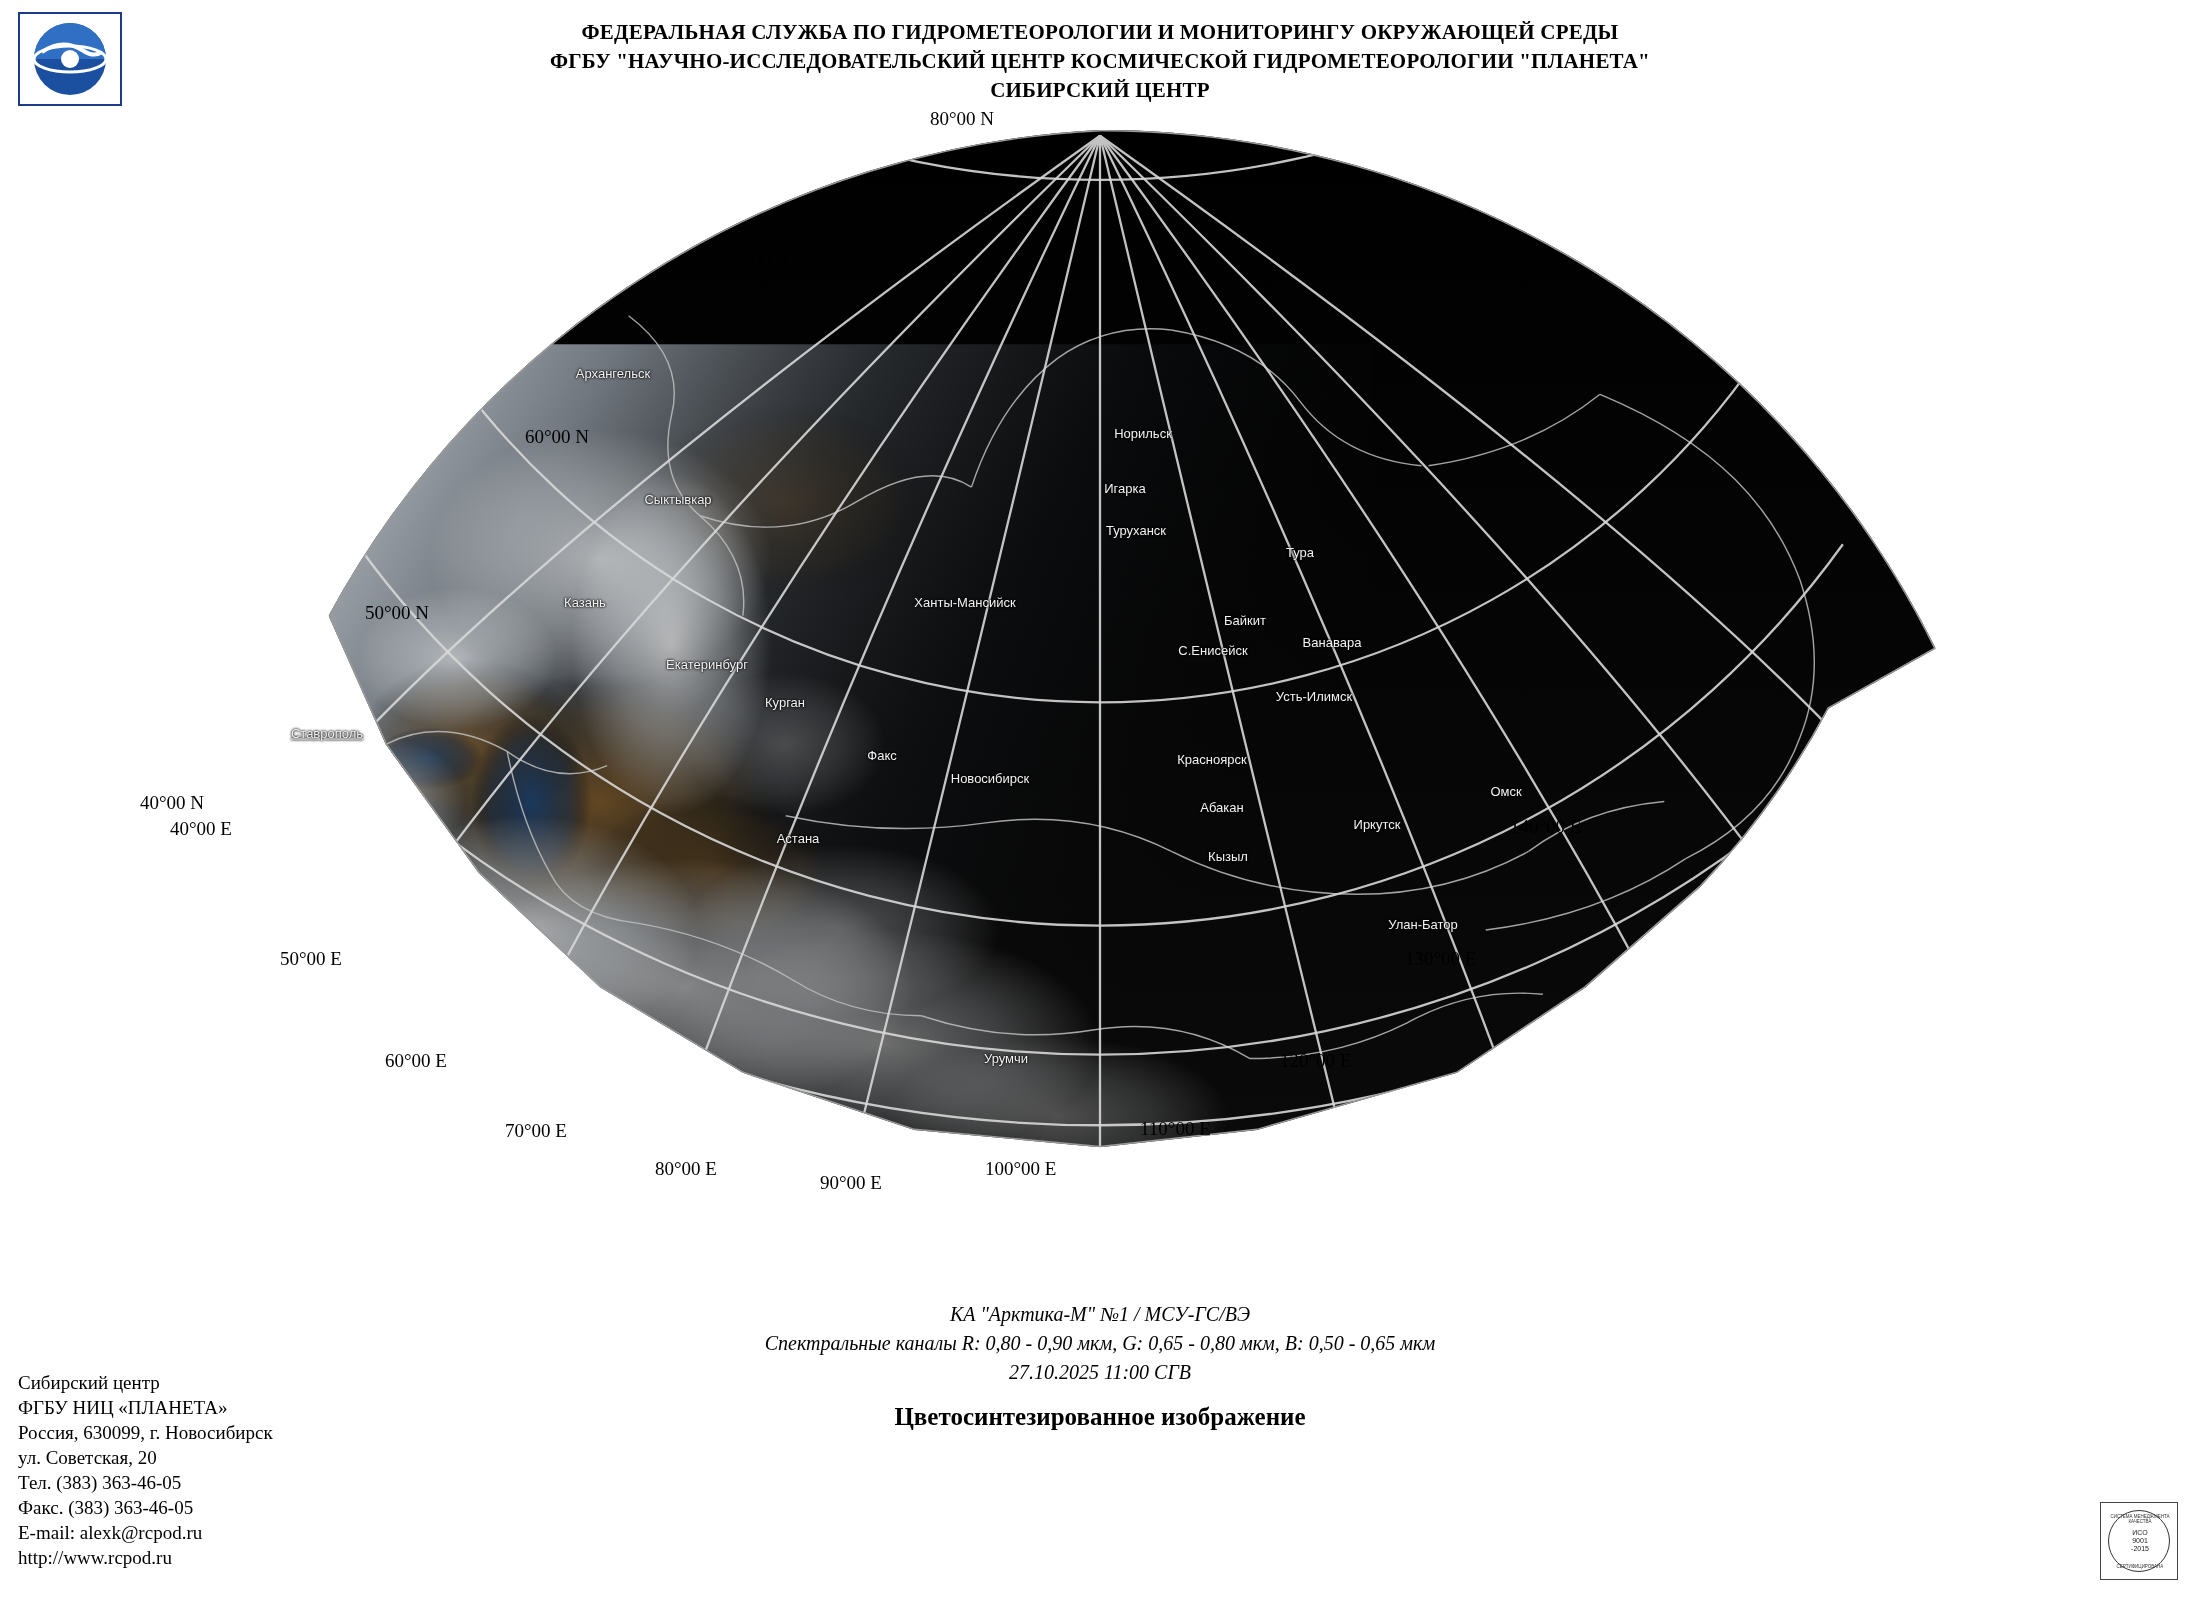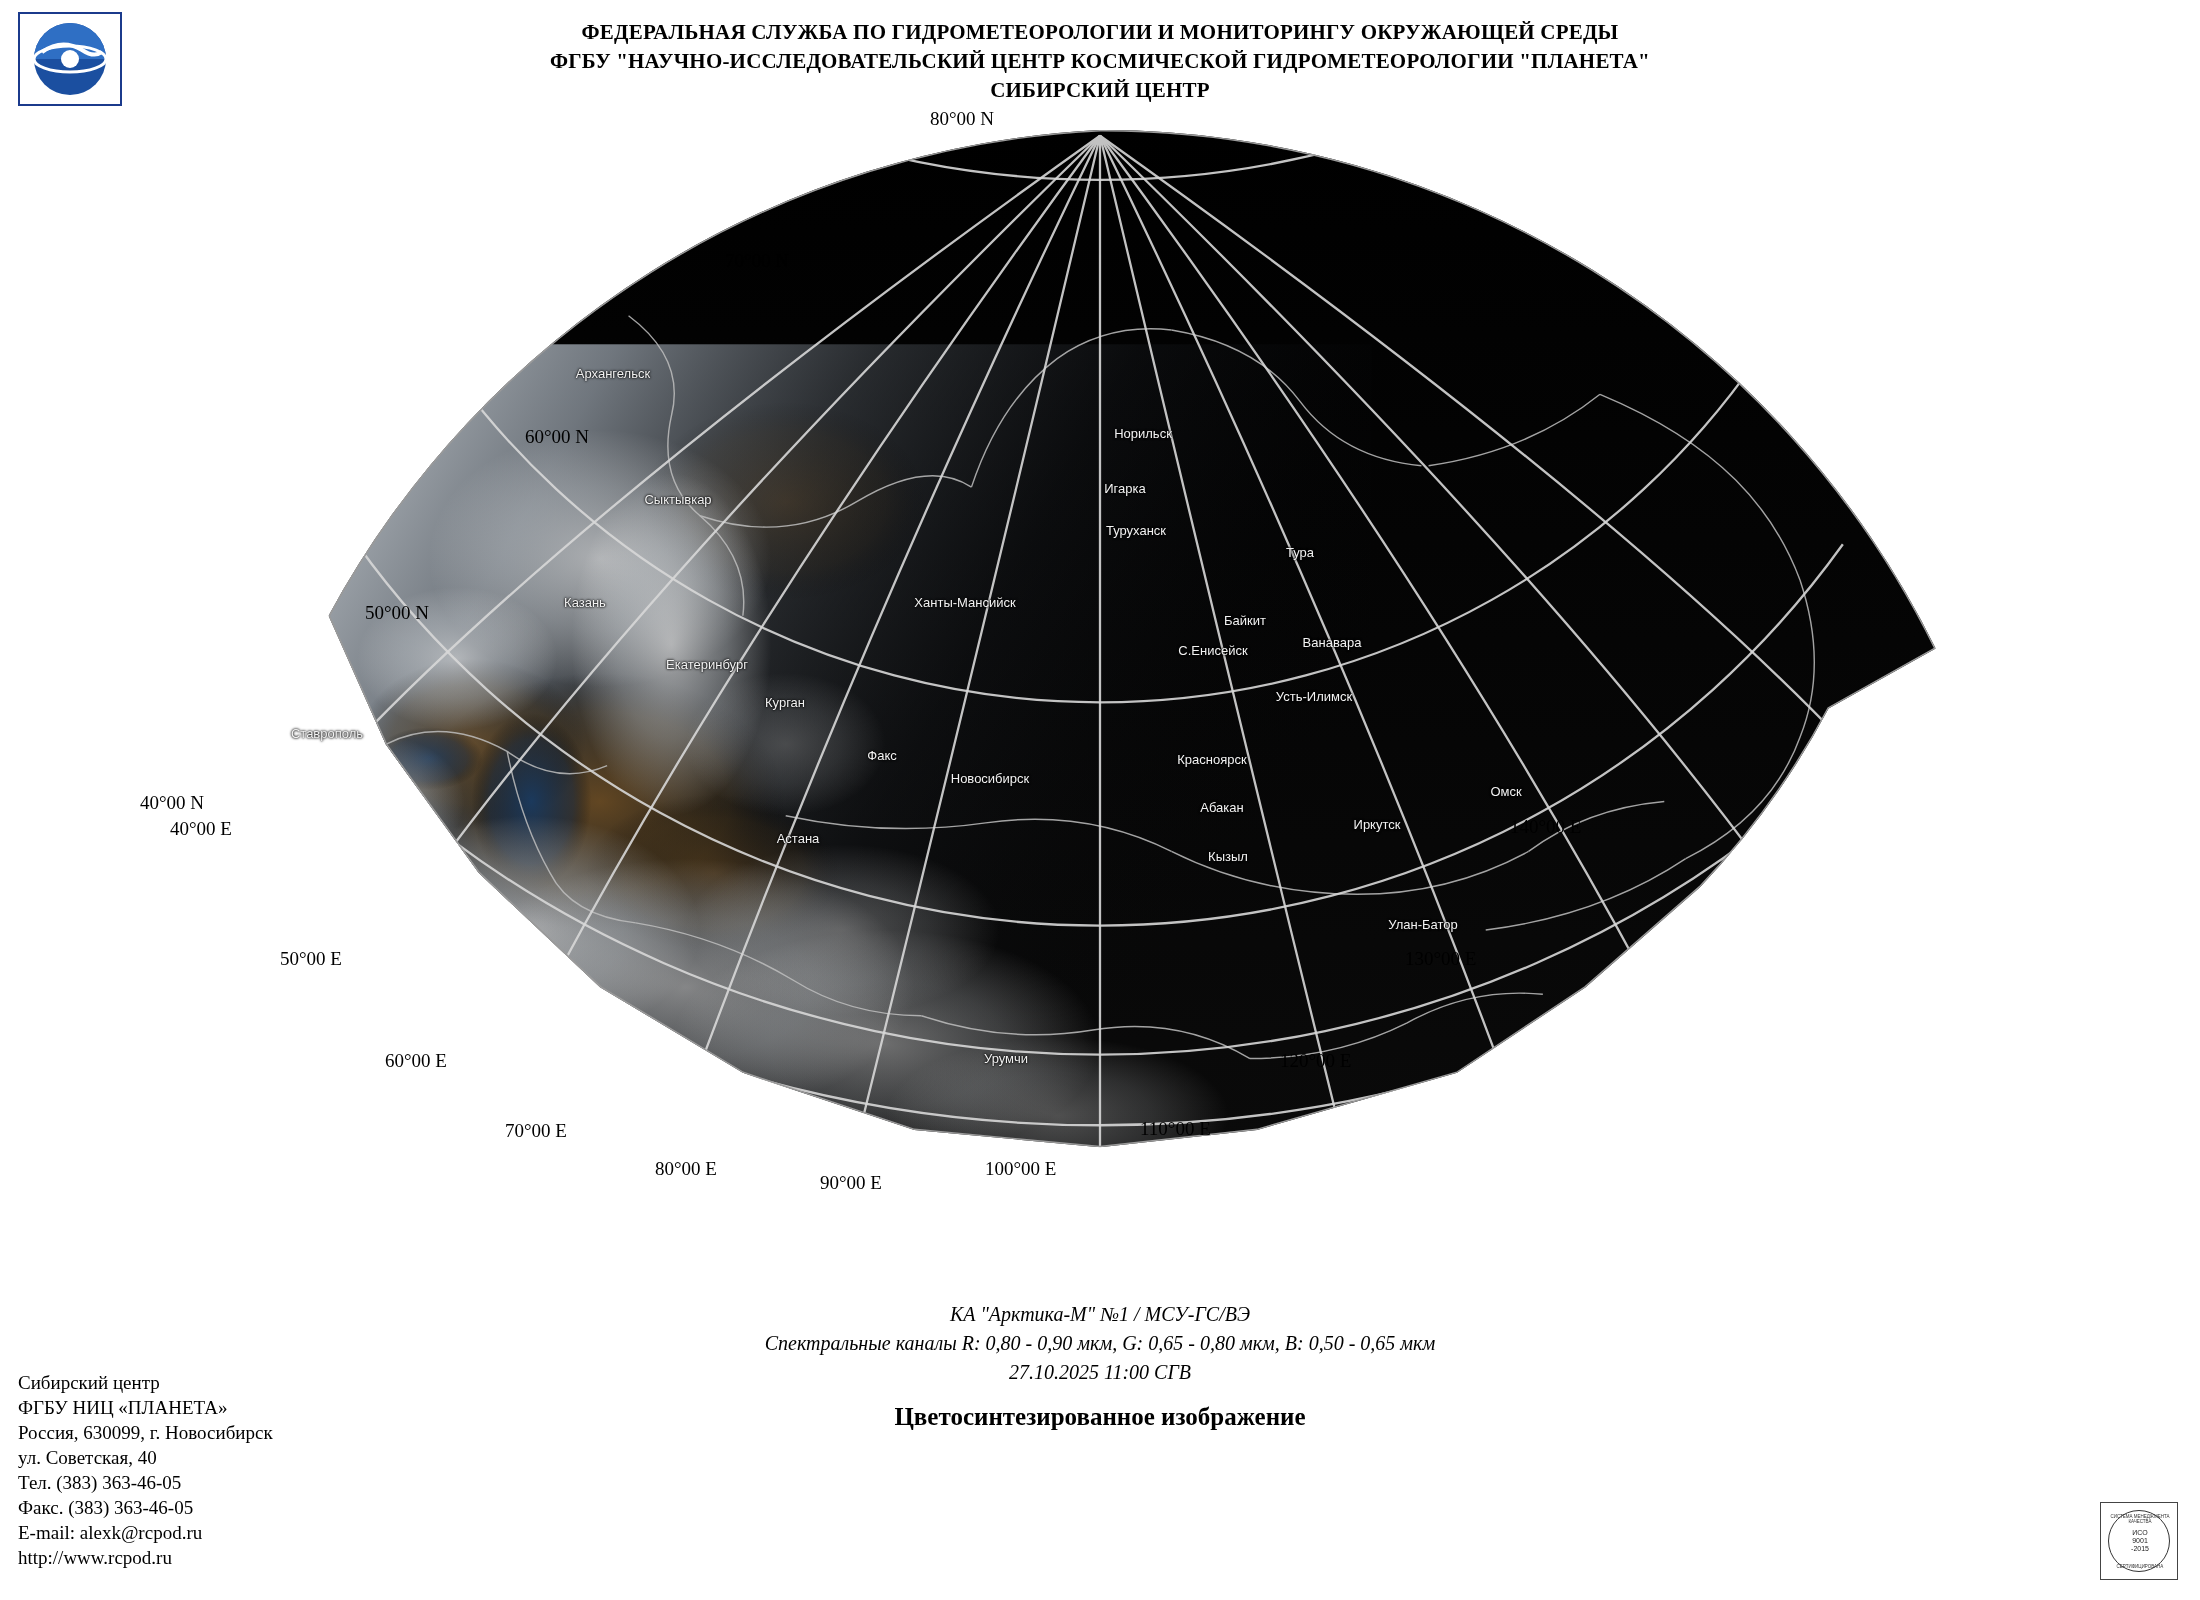--- a/index.html
+++ b/index.html
@@ -327,21 +327,21 @@
   <div class="city-label" style="left:966px;  top:400px;">Туруханск</div>
   <div class="city-label" style="left:1130px; top:422px;">Тура</div>
   <div class="city-label" style="left:415px;  top:472px;">Казань</div>
   <div class="city-label" style="left:795px;  top:472px;">Ханты-Мансийск</div>
   <div class="city-label" style="left:1075px; top:490px;">Байкит</div>
   <div class="city-label" style="left:1162px; top:512px;">Ванавара</div>
   <div class="city-label" style="left:537px;  top:534px;">Екатеринбург</div>
   <div class="city-label" style="left:1043px; top:520px;">С.Енисейск</div>
   <div class="city-label" style="left:615px;  top:572px;">Курган</div>
   <div class="city-label" style="left:1144px; top:566px;">Усть-Илимск</div>
-  <div class="city-label" style="left:157px;  top:603px;">Ставрополь</div>
+  <div class="city-label" style="left:157px;  top:603px;text-decoration:underline;">Ставрополь</div>
   <div class="city-label" style="left:712px;  top:625px;">Факс</div>
   <div class="city-label" style="left:1042px; top:629px;">Красноярск</div>
   <div class="city-label" style="left:820px;  top:648px;">Новосибирск</div>
   <div class="city-label" style="left:1336px; top:661px;">Омск</div>
   <div class="city-label" style="left:1052px; top:677px;">Абакан</div>
   <div class="city-label" style="left:1207px; top:694px;">Иркутск</div>
   <div class="city-label" style="left:628px;  top:708px;">Астана</div>
   <div class="city-label" style="left:1058px; top:726px;">Кызыл</div>
   <div class="city-label" style="left:1253px; top:794px;">Улан-Батор</div>
   <div class="city-label" style="left:836px;  top:928px;">Урумчи</div>
@@ -351,21 +351,21 @@
   <div class="ital">КА "Арктика-М" №1 / МСУ-ГС/ВЭ</div>
   <div class="ital">Спектральные каналы R: 0,80 - 0,90 мкм, G: 0,65 - 0,80 мкм, B: 0,50 - 0,65 мкм</div>
   <div class="ital">27.10.2025  11:00 СГВ</div>
   <div class="main">Цветосинтезированное изображение</div>
 </div>
 
 <div id="contacts">
   <div>Сибирский центр</div>
   <div>ФГБУ НИЦ «ПЛАНЕТА»</div>
   <div>Россия, 630099, г. Новосибирск</div>
-  <div>ул. Советская, 40</div>
+  <div>ул. Советская, 20</div>
   <div>Тел. (383) 363-46-05</div>
   <div>Факс. (383) 363-46-05</div>
   <div>E-mail: alexk@rcpod.ru</div>
   <div>http://www.rcpod.ru</div>
 </div>
 
 <div id="iso-stamp">
   <div class="ring"></div>
   <div class="arc-top">СИСТЕМА МЕНЕДЖМЕНТА КАЧЕСТВА</div>
   <div class="inner-text">

